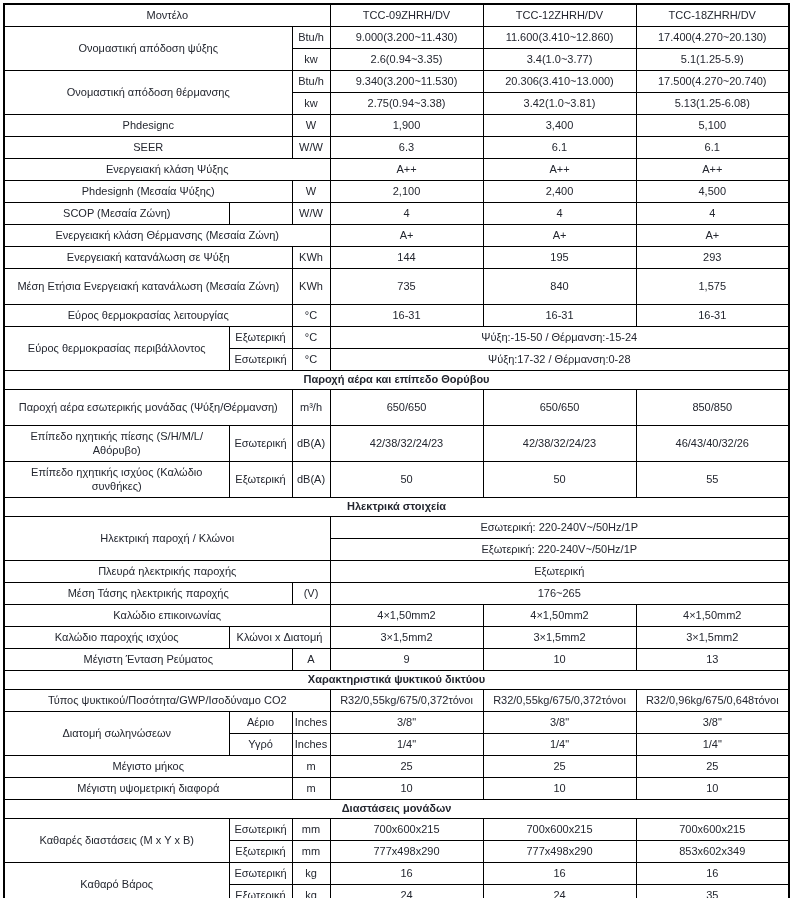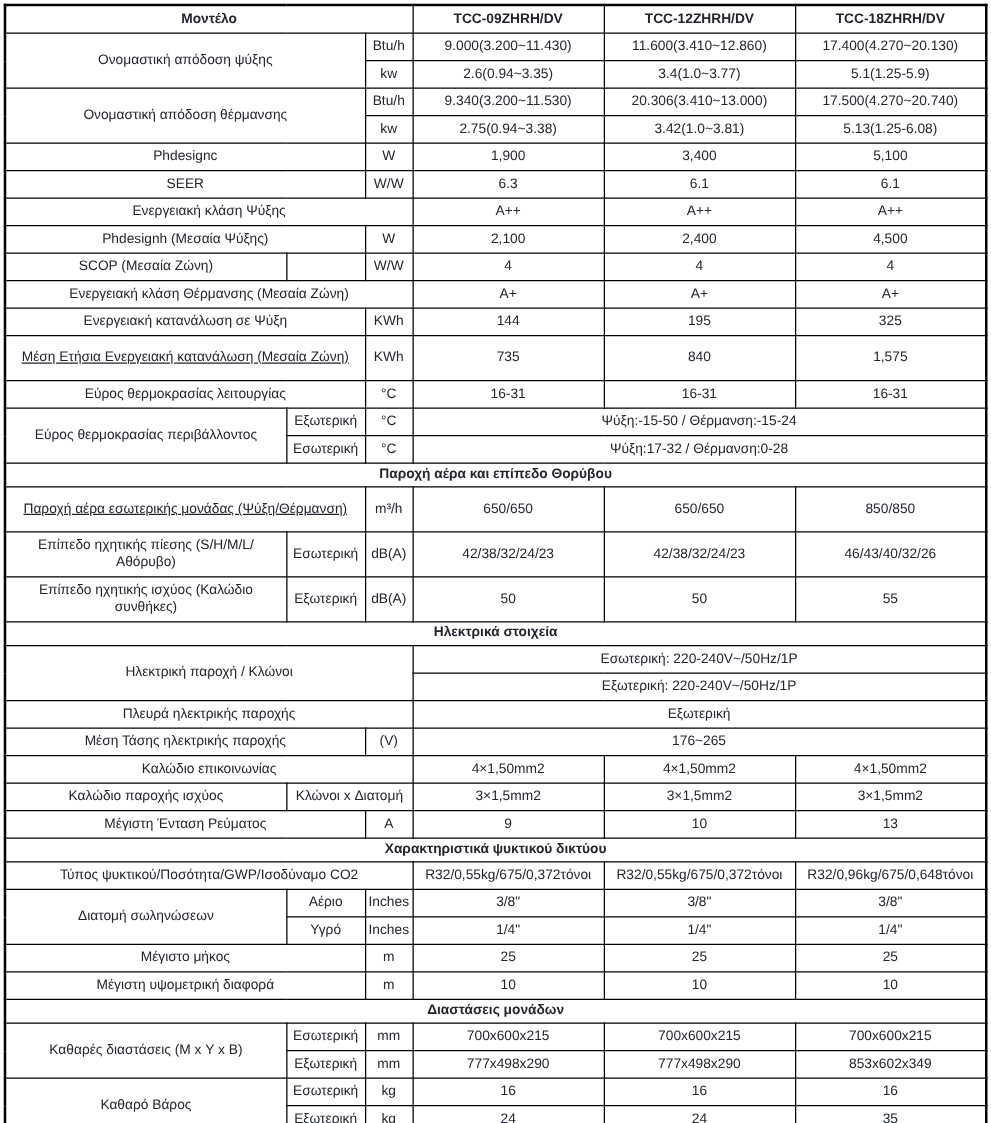--- a/index.html
+++ b/index.html
@@ -1,24 +1,24 @@
 <!DOCTYPE html>
 <html><head>
 <meta charset="utf-8">
 <style>
   html,body{margin:0;padding:0;background:#ffffff;}
   body{font-family:"Liberation Sans", sans-serif;}
   .wrap{padding:3px 4px 3px 3px;}
   table{border-collapse:collapse;table-layout:fixed;width:786px;border:2px solid #000;}
   td{border:1px solid #000;font-size:11px;color:#23262f;text-align:center;vertical-align:middle;padding:1px 2px;line-height:1.25;overflow:hidden;word-wrap:break-word;}
-  .b{font-weight:bold;}
+  .b{font-weight:normal;}
   tr.s td{height:19px;}
   tr.d td{height:33px;}
   tr.h td{height:16px;}
-  .pad{padding:1px 8px;text-decoration:underline;}
+  .pad{padding:1px 8px;}
   .sec{font-weight:bold;}
 </style>
 </head>
 <body>
 
 <div class="wrap">
 <table>
   <colgroup>
     <col style="width:225px">
         <col style="width:63px">
@@ -109,21 +109,21 @@
     <td>A+</td>
     <td>A+</td>
     <td>A+</td>
   </tr>
 
   <tr class="s">
     <td colspan="2">Ενεργειακή κατανάλωση σε Ψύξη</td>
     <td>KWh</td>
     <td>144</td>
     <td>195</td>
-    <td>325</td>
+    <td>293</td>
   </tr>
 
   <tr class="d">
     <td colspan="2" class="pad">Μέση Ετήσια Ενεργειακή κατανάλωση (Μεσαία Ζώνη)</td>
     <td>KWh</td>
     <td>735</td>
     <td>840</td>
     <td>1,575</td>
   </tr>
 

